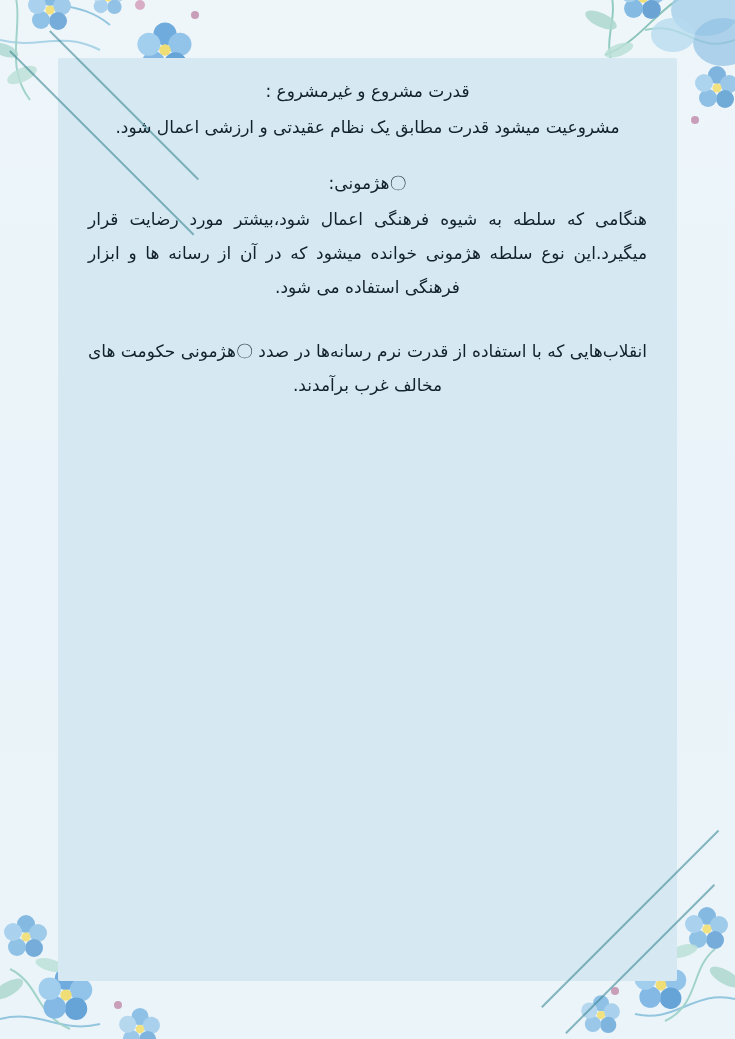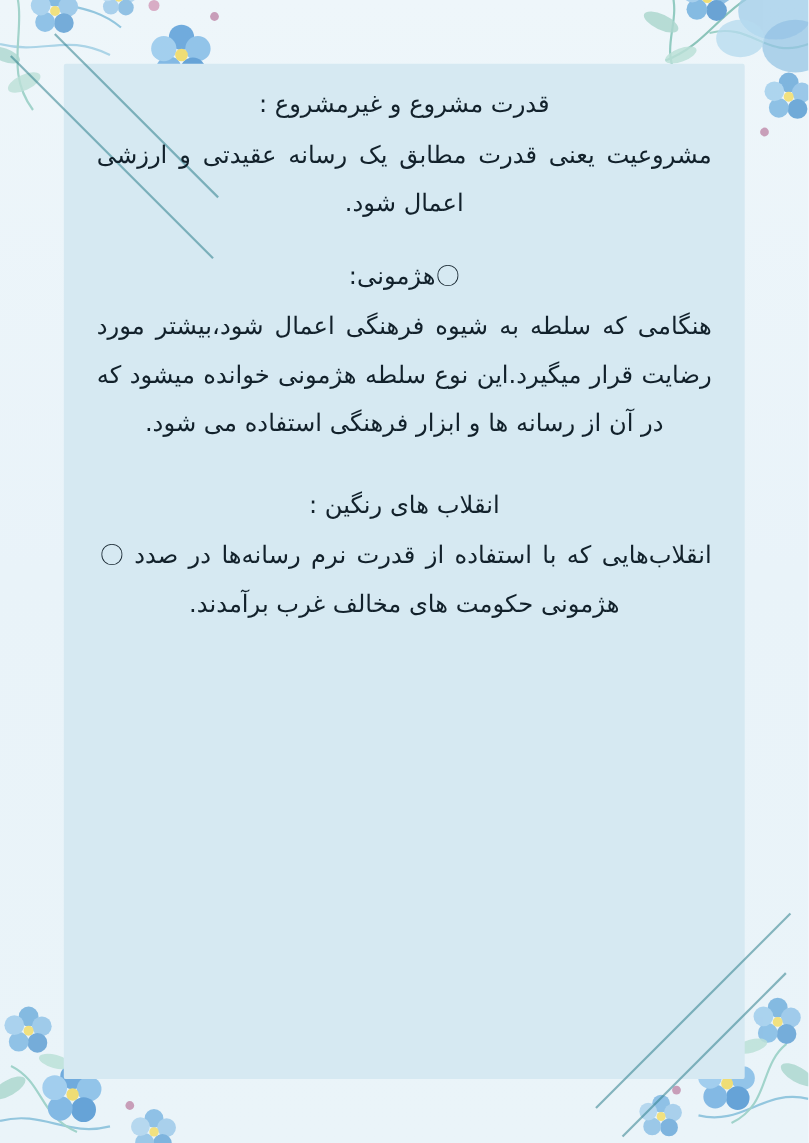--- a/index.html
+++ b/index.html
@@ -65,21 +65,21 @@
 
   
   .content {
     position: absolute;
     left: 88px;
     right: 88px;
     top: 74px;
     direction: rtl;
     text-align: justify;
     color: #12212b;
-    font-size: 22px;
+    font-size: 17px;
     line-height: 2.0;
   }
   .block { margin-bottom: 22px; }
   .block .heading {
     display: block;
     text-align: center;
     margin-bottom: 2px;
   }
   .block p {
     margin: 0;
@@ -240,29 +240,28 @@
   </div>
   <div class="br-wrap">
     <i></i>
       <i></i>
   </div>
 
   <div class="content">
 
     <div class="block">
       <span class="heading">قدرت مشروع و غیرمشروع :</span>
-      <p class="para-justify">مشروعیت یعنی قدرت مطابق یک رسانه عقیدتی و ارزشی اعمال شود.</p>
+      <p class="para-justify">مشروعیت میشود قدرت مطابق یک نظام عقیدتی و ارزشی اعمال شود.</p>
     </div>
 
 
 
     <div class="block b-gap-lg">
       <span class="heading">〇هژمونی:</span>
       <p class="para-justify">هنگامی که سلطه به شیوه فرهنگی اعمال شود،بیشتر مورد رضایت قرار میگیرد.این نوع سلطه هژمونی خوانده میشود که در آن از رسانه ها و ابزار فرهنگی استفاده می شود.</p>
     </div>
 
     <div class="block">
-      <span class="heading">انقلاب های رنگین :</span>
       <p class="para-justify">انقلاب‌هایی که با استفاده از قدرت نرم رسانه‌ها در صدد 〇هژمونی حکومت های مخالف غرب برآمدند.</p>
     </div>
 
   </div>
 </div>
 
 </body></html>

